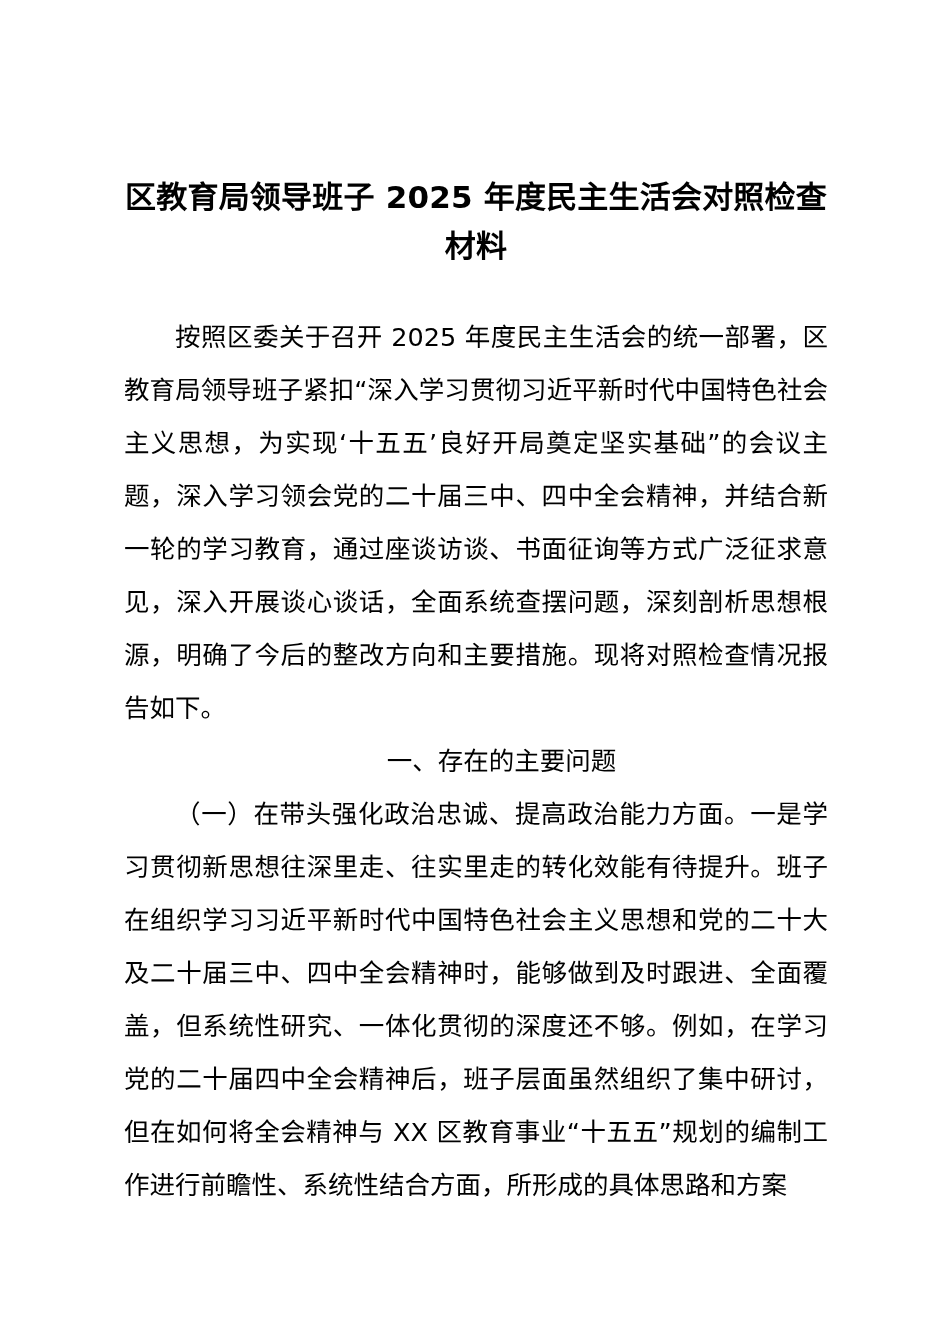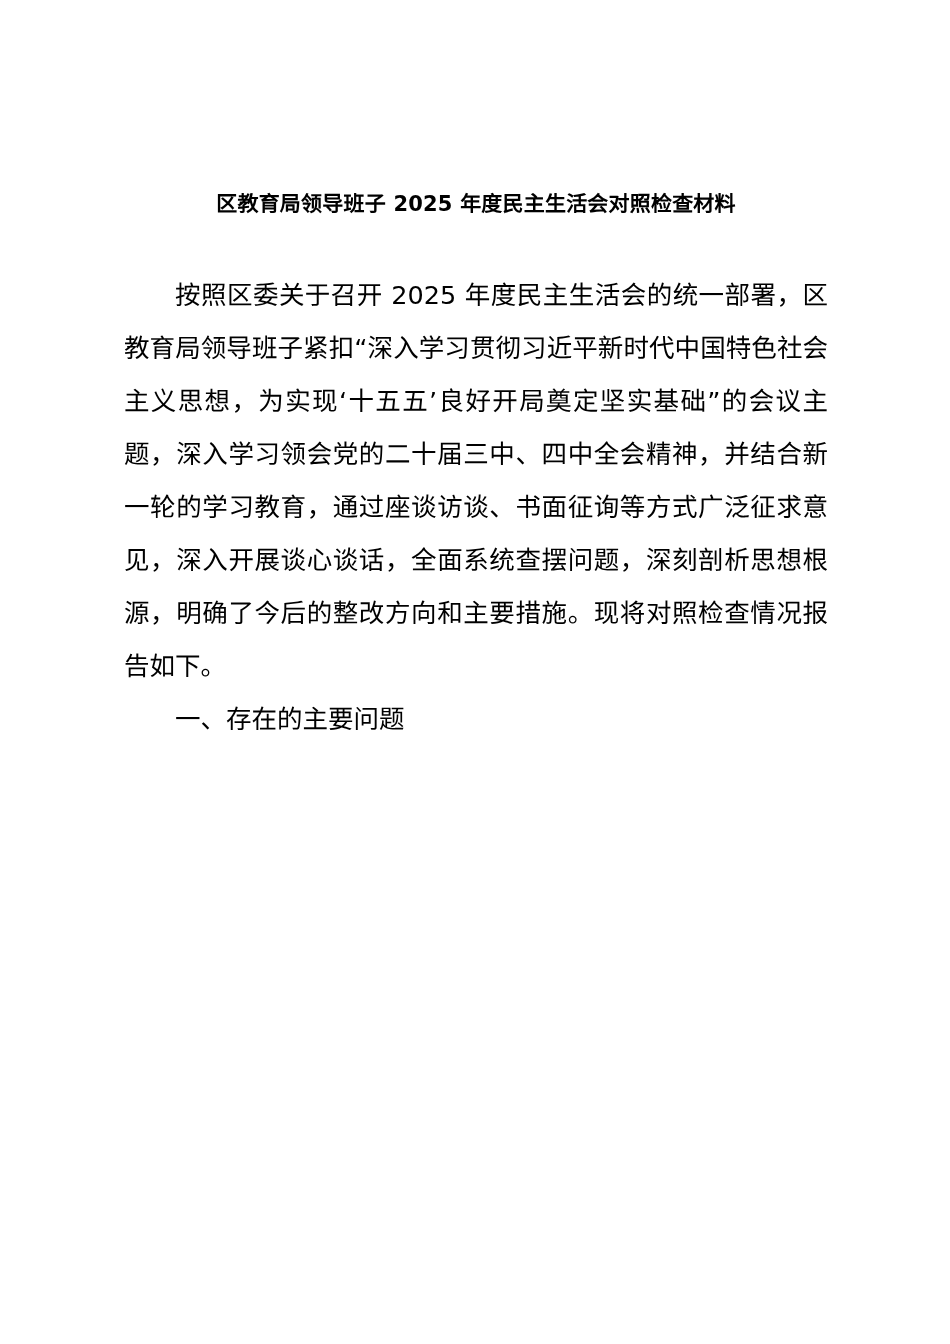--- a/index.html
+++ b/index.html
@@ -21,25 +21,25 @@
     overflow: hidden;
     box-sizing: border-box;
   }
   .content {
     position: absolute;
     left: 112px;
     top: 0;
     width: 728px;
   }
   .doc-title {
-    margin: 8px;
+    margin: 1px;
     padding: 0;
     padding-top: 172px;
     text-align: center;
-    font-size: 21px;
+    font-size: 31px;
     line-height: 49px;
     font-weight: 700;
     letter-spacing: 0.2px;
     word-break: break-all;
   }
   .body-block {
     margin: 12px;
     padding-top: 28px;
   }
   p.para {
@@ -48,34 +48,35 @@
     font-size: 25.5px;
     line-height: 53px;
     text-align: justify;
     text-justify: inter-ideograph;
     text-indent: 51px;
     word-break: break-all;
     font-weight: 400;
     letter-spacing: 0px;
   }
   p.para.heading-para {
-    text-align: left;
+    text-align: center;
   }
   
 </style>
 </head>
 <body>
 
 <div class="page">
   <div class="content">
 
     <h1 class="doc-title">区教育局领导班子 2025 年度民主生活会对照检查材料</h1>
 
     <div class="body-block">
 
       <p class="para">按照区委关于召开 2025 年度民主生活会的统一部署，区教育局领导班子紧扣“深入学习贯彻习近平新时代中国特色社会主义思想，为实现‘十五五’良好开局奠定坚实基础”的会议主题，深入学习领会党的二十届三中、四中全会精神，并结合新一轮的学习教育，通过座谈访谈、书面征询等方式广泛征求意见，深入开展谈心谈话，全面系统查摆问题，深刻剖析思想根源，明确了今后的整改方向和主要措施。现将对照检查情况报告如下。</p>
 
       <p class="para heading-para">一、存在的主要问题</p>
 
+      <p class="para">（一）在带头强化政治忠诚、提高政治能力方面。一是学习贯彻新思想往深里走、往实里走的转化效能有待提升。班子在组织学习习近平新时代中国特色社会主义思想和党的二十大及二十届三中、四中全会精神时，能够做到及时跟进、全面覆盖，但系统性研究、一体化贯彻的深度还不够。例如，在学习党的二十届四中全会精神后，班子层面虽然组织了集中研讨，但在如何将全会精神与 XX 区教育事业“十五五”规划的编制工作进行前瞻性、系统性结合方面，所形成的具体思路和方案</p>
 
     </div>
   </div>
 </div>
 
 </body></html>

